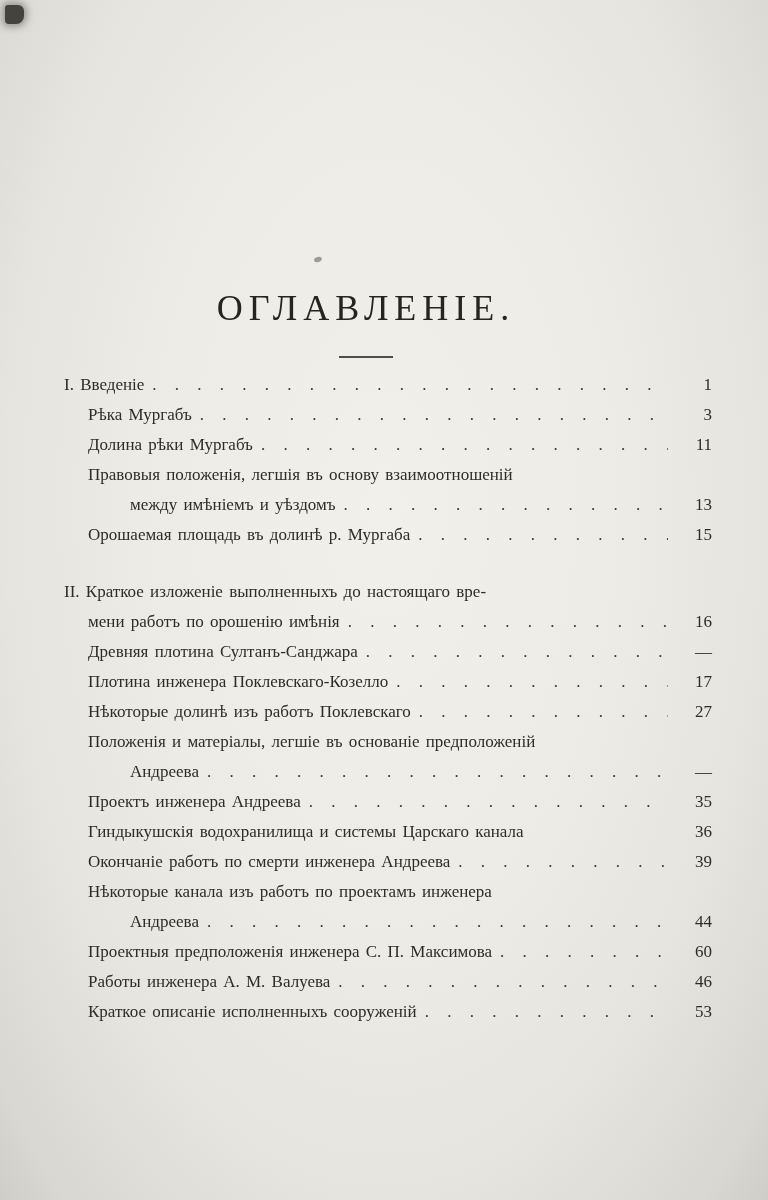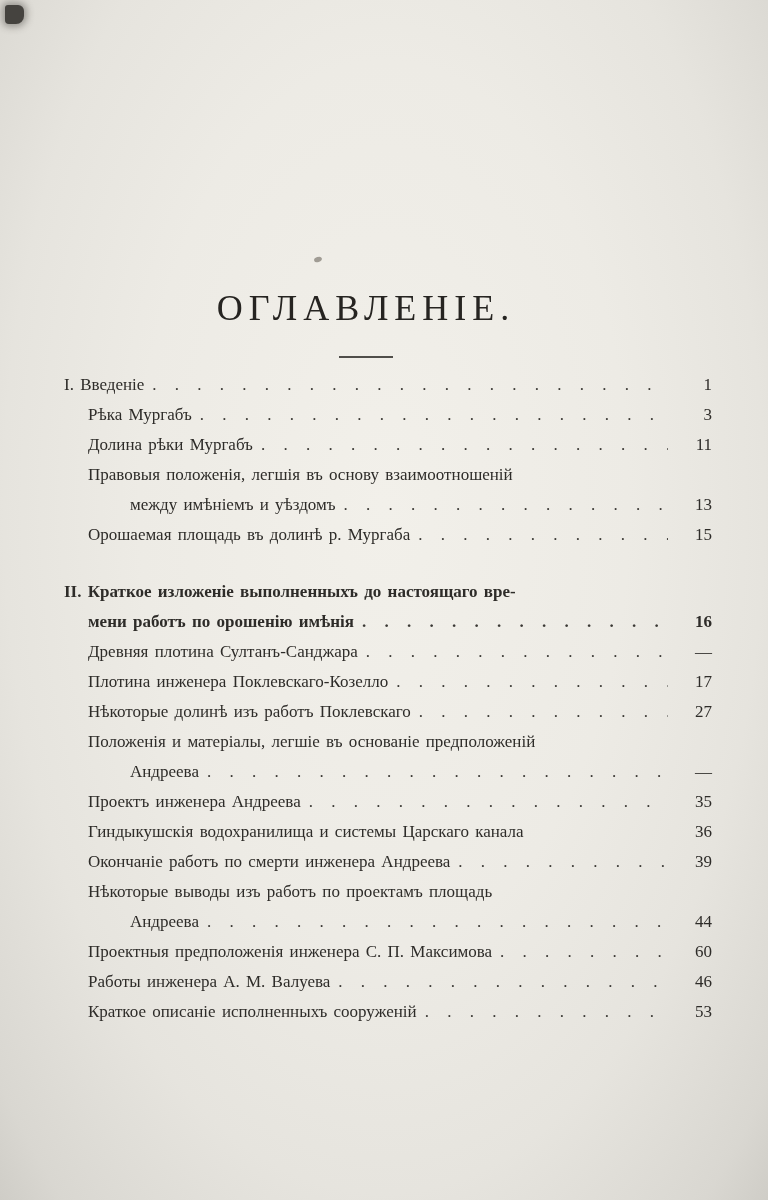--- a/index.html
+++ b/index.html
@@ -84,21 +84,21 @@
     color: #3a3834;
   }
   .no-leader .leader::after { content: none; }
   .page-num {
     flex: 0 0 36px;
     text-align: right;
     white-space: nowrap;
   }
   .l1 { padding-left: 24px; }
   .l2 { padding-left: 66px; }
-  .bold { font-weight: 700; justify-content: center; }
+  .bold { font-weight: 400; justify-content: center; }
   .gap-top { margin-top: 27px; }
 </style>
 </head>
 <body>
 
 <div class="scan-page">
   <div class="corner-artifact"></div>
   <div class="speck"></div>
 
   <h1 class="title">ОГЛАВЛЕНІЕ.</h1>
@@ -198,21 +198,21 @@
       <span class="page-num">36</span>
     </div>
 
     <div class="row l1">
       <span class="text">Окончаніе работъ по смерти инженера Андреева</span>
       <span class="leader"></span>
       <span class="page-num">39</span>
     </div>
 
     <div class="row l1 no-leader">
-      <span class="text">Нѣкоторые выводы изъ работъ по проектамъ площадь</span>
+      <span class="text">Нѣкоторые канала изъ работъ по проектамъ инженера</span>
       <span class="leader"></span>
       <span class="page-num"></span>
     </div>
 
     <div class="row l2">
       <span class="text">Андреева</span>
       <span class="leader"></span>
       <span class="page-num">44</span>
     </div>
 

